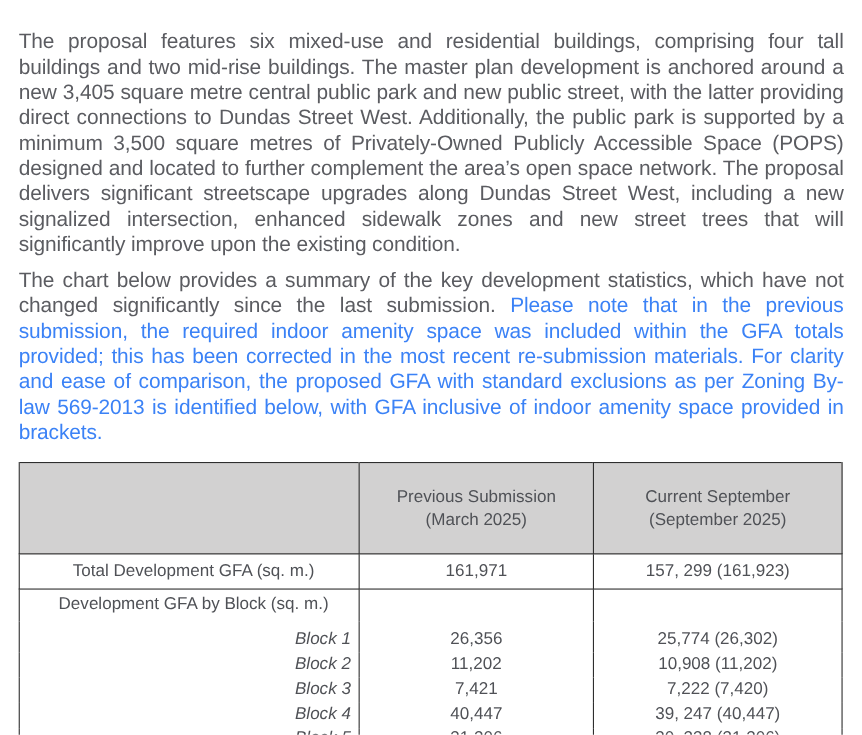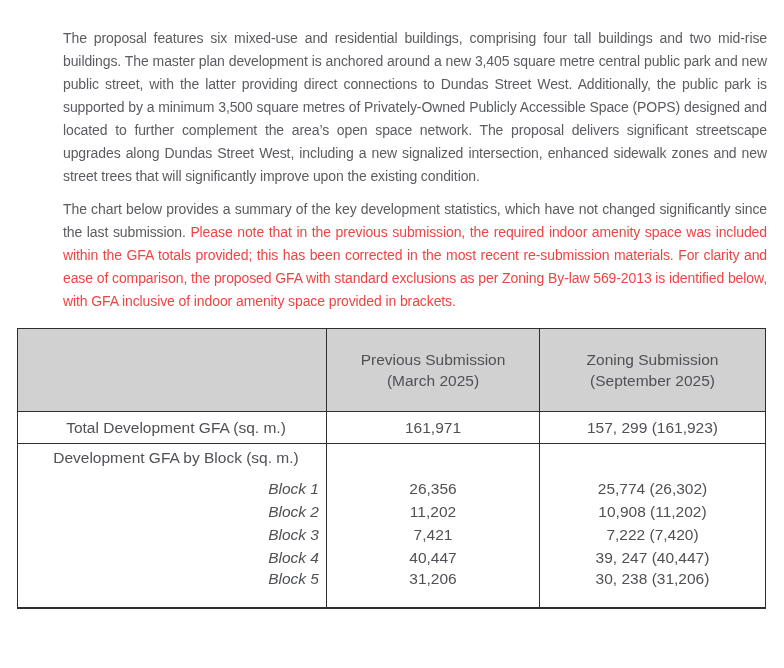--- a/index.html
+++ b/index.html
@@ -16,29 +16,28 @@
     font-size: 15.5px;
     font-weight: bold;
     letter-spacing: 0.2px;
     text-decoration: underline;
     text-decoration-thickness: 1.5px;
     text-underline-offset: 3px;
     margin-bottom: 14px;
   }
 
   .para {
-    font-size: 14px;
+    font-size: 19px;
     line-height: 23px;
     color: #5b5c61;
     text-align: justify;
     letter-spacing: -0.1px;
-    margin-left: 46px;
   }
   .para1 { margin-bottom: 10px; }
-  .para2 .rest { color: #ef4444; }
+  .para2 .rest { color: #3b82f6; }
 
   .stats-table {
     margin-top: 15px;
     width: 748px;
     border-collapse: collapse;
     table-layout: fixed;
     font-size: 15.5px;
     color: #4f5156;
     border: 1px solid #2e2e2e;
     border-bottom-width: 2px;
@@ -95,21 +94,21 @@
         <col class="c3">
       </colgroup>
     <thead>
       <tr>
         <th></th>
         <th>
           <span>Previous Submission</span>
           <span>(March 2025)</span>
         </th>
         <th>
-          <span>Zoning Submission</span>
+          <span>Current September</span>
           <span>(September 2025)</span>
         </th>
       </tr>
     </thead>
     <tbody>
       <tr class="total-row">
         <td class="label-cell">Total Development GFA (sq. m.)</td>
         <td class="val-cell">161,971</td>
         <td class="val-cell">157, 299 (161,923)</td>
       </tr>

